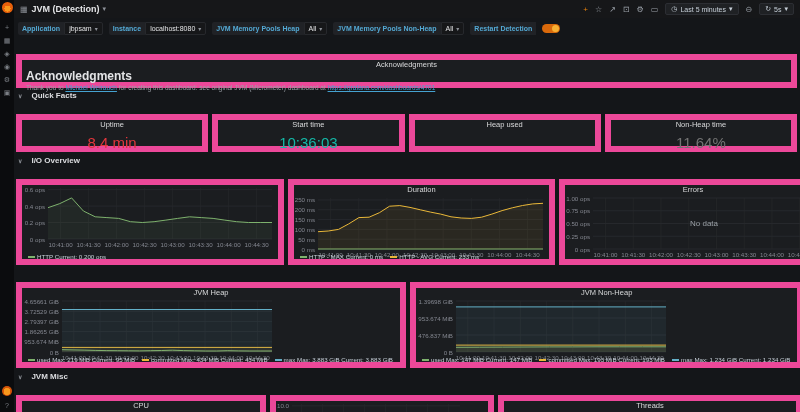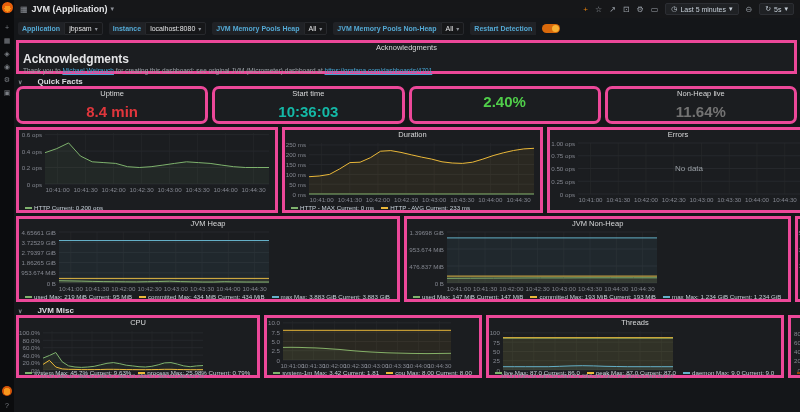--- a/index.html
+++ b/index.html
@@ -29,33 +29,33 @@
   .var{display:flex;align-items:stretch;height:13px;cursor:pointer;}
   .var-label{background:#202226;color:#53a9d4;font-size:7px;font-weight:bold;
     display:flex;align-items:center;padding:0 4px;border-radius:2px 0 0 2px;}
   .var-value{background:#161719;border:1px solid #26282c;color:#e3e4e6;font-size:7px;
     display:flex;align-items:center;gap:3px;padding:0 4px;border-radius:0 2px 2px 0;}
   .var-value .c{color:#8e9299;font-size:6px;}
   .toggle{width:18px;height:9px;border-radius:5px;background:#d9690b;position:relative;align-self:center;cursor:pointer;}
   .toggle::after{content:"";position:absolute;right:1px;top:1px;width:7px;height:7px;border-radius:50%;background:#f8b133;}
   
   .dash{flex:1;padding:2px 3px 0 2px;overflow:hidden;}
-  .panel{background:#1b1d20;border:3px solid #ec4899;box-sizing:border-box;position:relative;}
+  .panel{background:#1b1d20;border:6px solid #ec4899;box-sizing:border-box;position:relative;margin-top:14px;}
   .phead{height:10px;line-height:10px;text-align:center;font-size:7.5px;color:#d8d9da;cursor:pointer;}
   .p-ack{height:34px;width:100%;margin-bottom:2px;padding:0 4px;}
   .ack-h1{font-size:12px;font-weight:bold;color:#e3e4e6;margin:0;line-height:13px;}
   .ack-p{font-size:6.5px;color:#9aa0a6;margin:1px 0 0 0;}
   .ack-p a{color:#45a2d1;text-decoration:underline;cursor:pointer;}
-  .rowhead{height:10px;display:flex;align-items:center;gap:15px;font-size:8px;font-weight:bold;
+  .rowhead{height:10px;display:flex;align-items:center;gap:9px;font-size:8px;font-weight:bold;
     color:#dcdde0;cursor:pointer;padding-left:2px;}
   .rowhead .chev{color:#8e9299;font-size:6px;}
   .prow{display:flex;gap:4px;margin-bottom:3px;}
-  .p-stat{height:38px;flex:1;border-radius:7px;}
+  .p-stat{height:38px;flex:1;}
   .stat-val{height:24px;display:flex;align-items:center;justify-content:center;
-    font-size:15px;font-weight:bold;}
+    font-size:15px;font-weight:normal;}
   .gpanel3{height:86px;flex:1;display:flex;flex-direction:column;}
   .gpanel4{height:63px;flex:1;display:flex;flex-direction:column;}
   .chart{flex:1;min-height:0;}
   .legend{height:10px;line-height:10px;padding-left:6px;white-space:nowrap;overflow:hidden;}
   .lg{font-size:6.2px;color:#c7d0d9;margin-right:7px;cursor:pointer;}
   .lg i{display:inline-block;width:7px;height:2px;vertical-align:middle;margin-right:2px;}
 </style>
 </head>
 <body>
 
@@ -71,21 +71,21 @@
     <div class="sb-ic">▣</div>
     <div class="sb-spacer"></div>
     <div class="avatar"></div>
     <div class="sb-ic">?</div>
   </div>
 
   <div class="main">
 
     <div class="navbar">
       <span class="nav-grid">▦</span>
-      <span class="nav-title">JVM (Application)</span>
+      <span class="nav-title">JVM (Detection)</span>
       <span class="nav-caret">▾</span>
       <div class="nav-right">
         <span class="nv-ic orange">+</span>
         <span class="nv-ic">☆</span>
         <span class="nv-ic">↗</span>
         <span class="nv-ic">⊡</span>
         <span class="nv-ic">⚙</span>
         <span class="nv-ic">▭</span>
         <span class="timebox">
           <span>◷</span>
@@ -151,28 +151,32 @@
       <div class="prow">
         <div class="panel p-stat">
           <div class="phead">Uptime</div>
           <div class="stat-val" style="color: rgb(224, 54, 60);">8.4 min</div>
         </div>
         <div class="panel p-stat">
           <div class="phead">Start time</div>
           <div class="stat-val" style="color: #14b8a6;">10:36:03</div>
         </div>
         <div class="panel p-stat">
-          <div class="stat-val" style="color: rgb(80, 206, 74);">2.40%</div>
+          <div class="phead">Heap used</div>
         </div>
         <div class="panel p-stat">
-          <div class="phead">Non-Heap live</div>
+          <div class="phead">Non-Heap time</div>
           <div class="stat-val" style="color: #737373;">11.64%</div>
         </div>
       </div>
 
+      <div class="rowhead">
+        <span class="chev">∨</span>
+        <span>I/O Overview</span>
+      </div>
       <div class="prow">
         <div class="panel gpanel3">
           <div class="chart"><svg width="256" height="64" font-family="Liberation Sans, sans-serif" font-size="6.2">
                 <line x1="38.6" y1="3" x2="38.6" y2="54" stroke="#232527"></line>
                 <text x="38.6" y="62" fill="#848790" text-anchor="middle">10:41:00</text>
                 <line x1="66.6" y1="3" x2="66.6" y2="54" stroke="#232527"></line>
                 <text x="66.6" y="62" fill="#848790" text-anchor="middle">10:41:30</text>
                 <line x1="94.60000000000001" y1="3" x2="94.60000000000001" y2="54" stroke="#232527"></line>
                 <text x="94.60000000000001" y="62" fill="#848790" text-anchor="middle">10:42:00</text>
                 <line x1="122.60000000000001" y1="3" x2="122.60000000000001" y2="54" stroke="#232527"></line>

